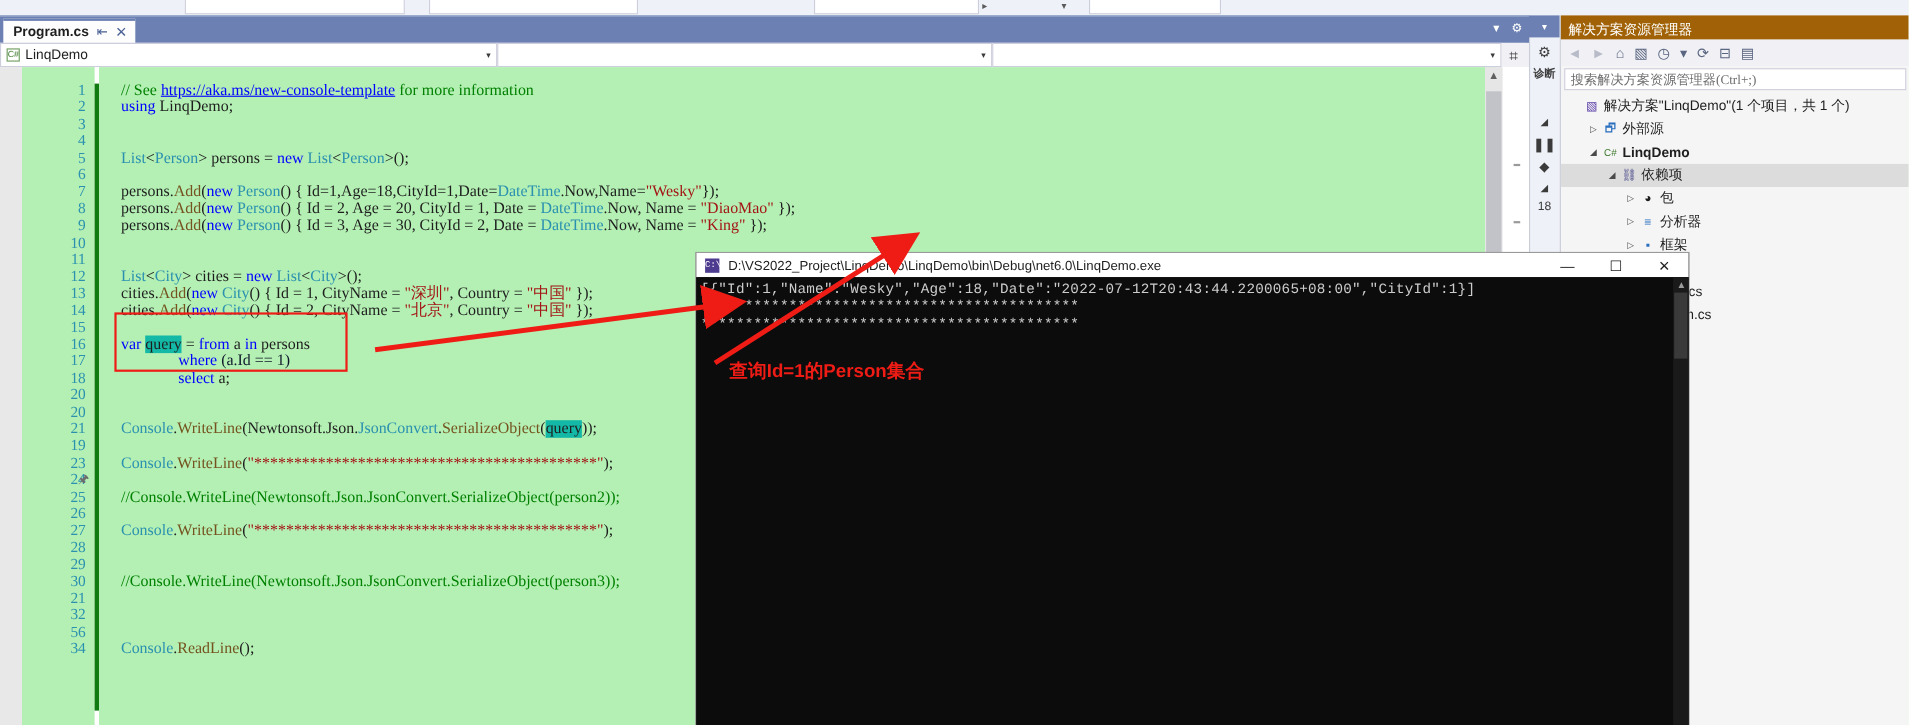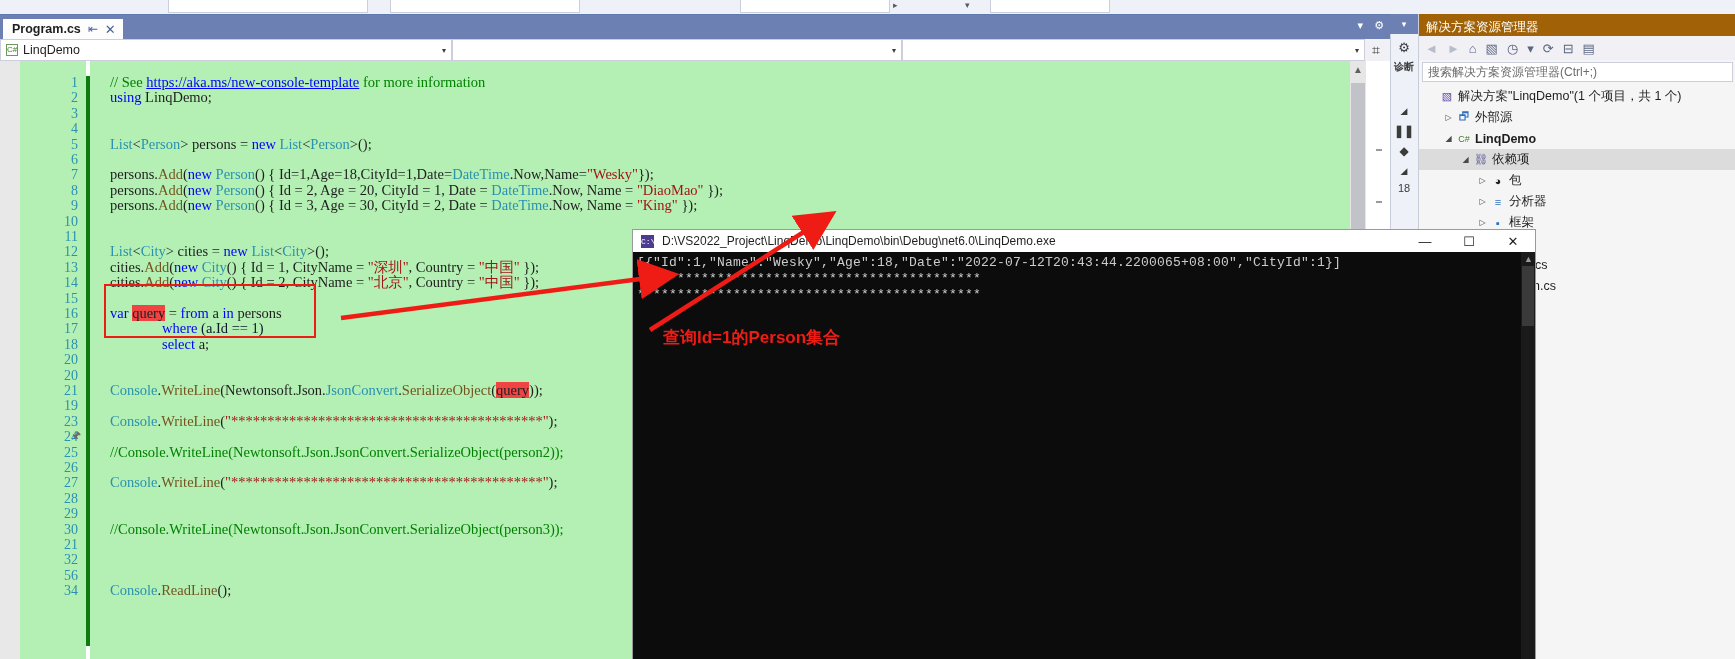--- a/index.html
+++ b/index.html
@@ -78,21 +78,21 @@
   .cl { position:absolute; left:20px; white-space:pre; line-height:15.4px; }
 
   .k   { color:#0000ff; }   
   .kc  { color:#2b91af; }   
   .str { color:#a31515; }   
   .cm  { color:#008000; }   
   .lnk { color:#0000ff; text-decoration:underline; }
   .pl  { color:#1e1e1e; }   
   .mth { color:#74531f; }
   .par { color:#0f172a; }
-  .hl-word { background:#ef4444; }
+  .hl-word { background:#14b8a6; }
   .cur-line { position:absolute; left:90px; width:1270px; height:16px; background:#eaeef0; }
 
   
   .vscroll { position:absolute; right:24px; top:0; width:16px; height:599px; background:#e6e6e6; }
   .vscroll .thumb { position:absolute; left:1px; top:22px; width:14px; height:180px; background:#c2c3c9; }
   .vscroll .up { position:absolute; left:3px; top:3px; font-size:10px; color:#606060; }
   .vscroll-marks { position:absolute; right:8px; top:0; width:6px; height:599px; }
   .vmark { position:absolute; right:0; width:6px; height:2px; }
 
   
@@ -111,21 +111,21 @@
   
   .se { position:absolute; left:1418px; top:14px; width:317px; height:645px; background:#f5f5f5; border-left:1px solid #c9cdd9; }
   .se-title { position:absolute; left:0; top:0; width:317px; height:22px; background:#a16207; display:flex; align-items:flex-end; padding-left:7px; }
   .se-title span { color:#ffffff; font-size:12.5px; }
   .se-toolbar { position:absolute; left:0; top:22px; width:317px; height:24px; background:#f0f0f5;
     display:flex; align-items:center; gap:9px; padding-left:6px; }
   .se-tb-ico { font-size:13px; color:#5a6680; }
   .se-tb-ico.dis { color:#b8bcc8; }
   .se-search {
     position:absolute; left:3px; top:48px; width:311px; height:20px;
-    background:#ffffff; border:1px solid #cccedb; display:flex; align-items:center; padding-left:5px;
+    background:#ffffff; border:1px solid #cccedb; display:flex; align-items:center; padding-left:5px;font-family:Liberation Serif, serif;
   }
   .se-search span { font-size:12px; color:#6d6d6d; }
   .se-tree { position:absolute; left:0; top:72px; width:317px; }
   .se-row { height:21px; display:flex; align-items:center; font-size:12.5px; color:#1e1e1e; white-space:nowrap; }
   .se-row.sel { background:#dcdcdc; }
   .se-exp { width:13px; text-align:center; font-size:8px; color:#4a4a4a; flex:none; }
   .se-ico { width:18px; text-align:center; font-size:11px; flex:none; }
   .se-lbl { margin-left:2px; }
   .se-lbl.bold { font-weight:bold; }
 

